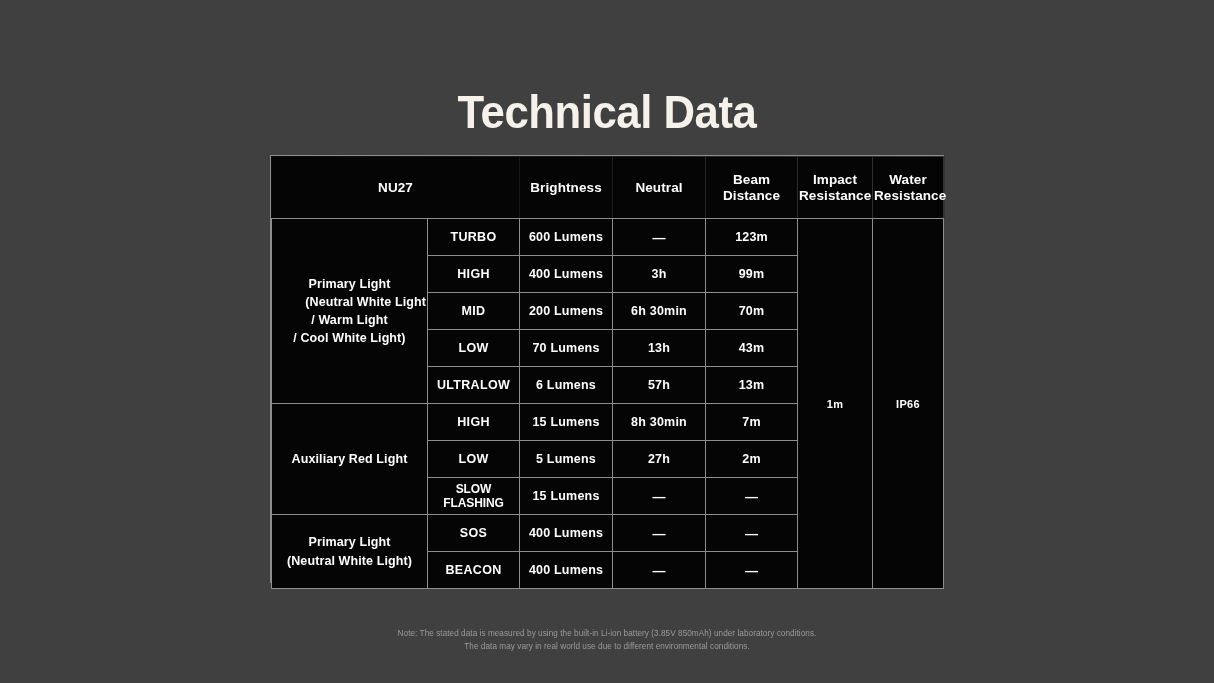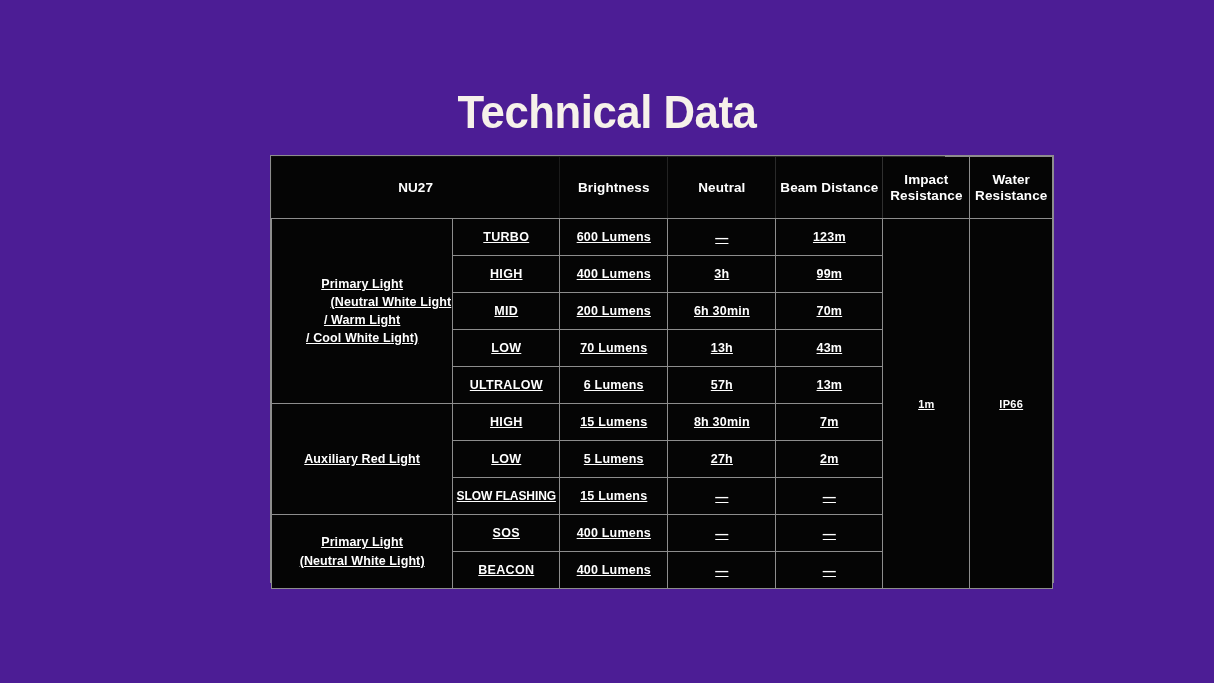--- a/index.html
+++ b/index.html
@@ -5,42 +5,42 @@
   * { margin:0; padding:0; box-sizing:border-box; }
   html, body {
     width:1214px; height:683px;
     background:#000;
     font-family:"Liberation Sans", sans-serif;
     overflow:hidden;
   }
   #page {
     position:relative;
     width:1214px; height:683px;
-    background:#4c1d95;
+    background:#404040;
   }
 
   
   .title {
     position:absolute;
     left:0; top:84px;
     width:1214px;
     text-align:center;
     font-size:47px;
     font-weight:bold;
     letter-spacing:-0.5px;
     color:#f6f1ea;
     font-family:"Liberation Sans", sans-serif;
     transform:scaleX(0.93);
   }
 
   
   .table-wrap {
     position:absolute;
     left:270px; top:155px;
-    width:784px; height:428px;
+    width:674px; height:428px;
     border:1px solid #8d8d8d;
   }
   table.tech {
     width:100%; height:100%;
     border-collapse:collapse;
     table-layout:fixed;
   }
   table.tech td, table.tech th {
     border:1px solid #8d8d8d;
     text-align:center;
@@ -70,21 +70,20 @@
     background:linear-gradient(to right,#0b0b0b 0%,#171717 35%,#262626 65%,#343434 100%);
     z-index:0;
   }
   thead th .hl { display:block; }
 
   
   tbody td {
     font-size:12.5px;
     letter-spacing:0.2px;
     height:37px;
-    text-decoration:underline;
   }
   td.group-label {
     font-size:12.5px;
     line-height:1.45;
     letter-spacing:0.1px;
     margin-left:48px;
   }
   td.mode      { font-size:12.5px; letter-spacing:0.3px; }
   td.mode.tight{ font-size:12px;  letter-spacing:-0.1px; }
   td.res       { font-size:11px; letter-spacing:0.3px; }
@@ -213,14 +212,18 @@
           <tr>
             <td class="mode">BEACON</td>
             <td>400 Lumens</td>
             <td class="dash">—</td>
             <td class="dash">—</td>
           </tr>
         </tbody>
     </table>
   </div>
 
+  <div class="footnote">
+    <span>Note: The stated data is measured by using the built-in Li-ion battery (3.85V 850mAh) under laboratory conditions.</span>
+    <span>The data may vary in real world use due to different environmental conditions.</span>
+  </div>
 
 </div>
 
 </body></html>

